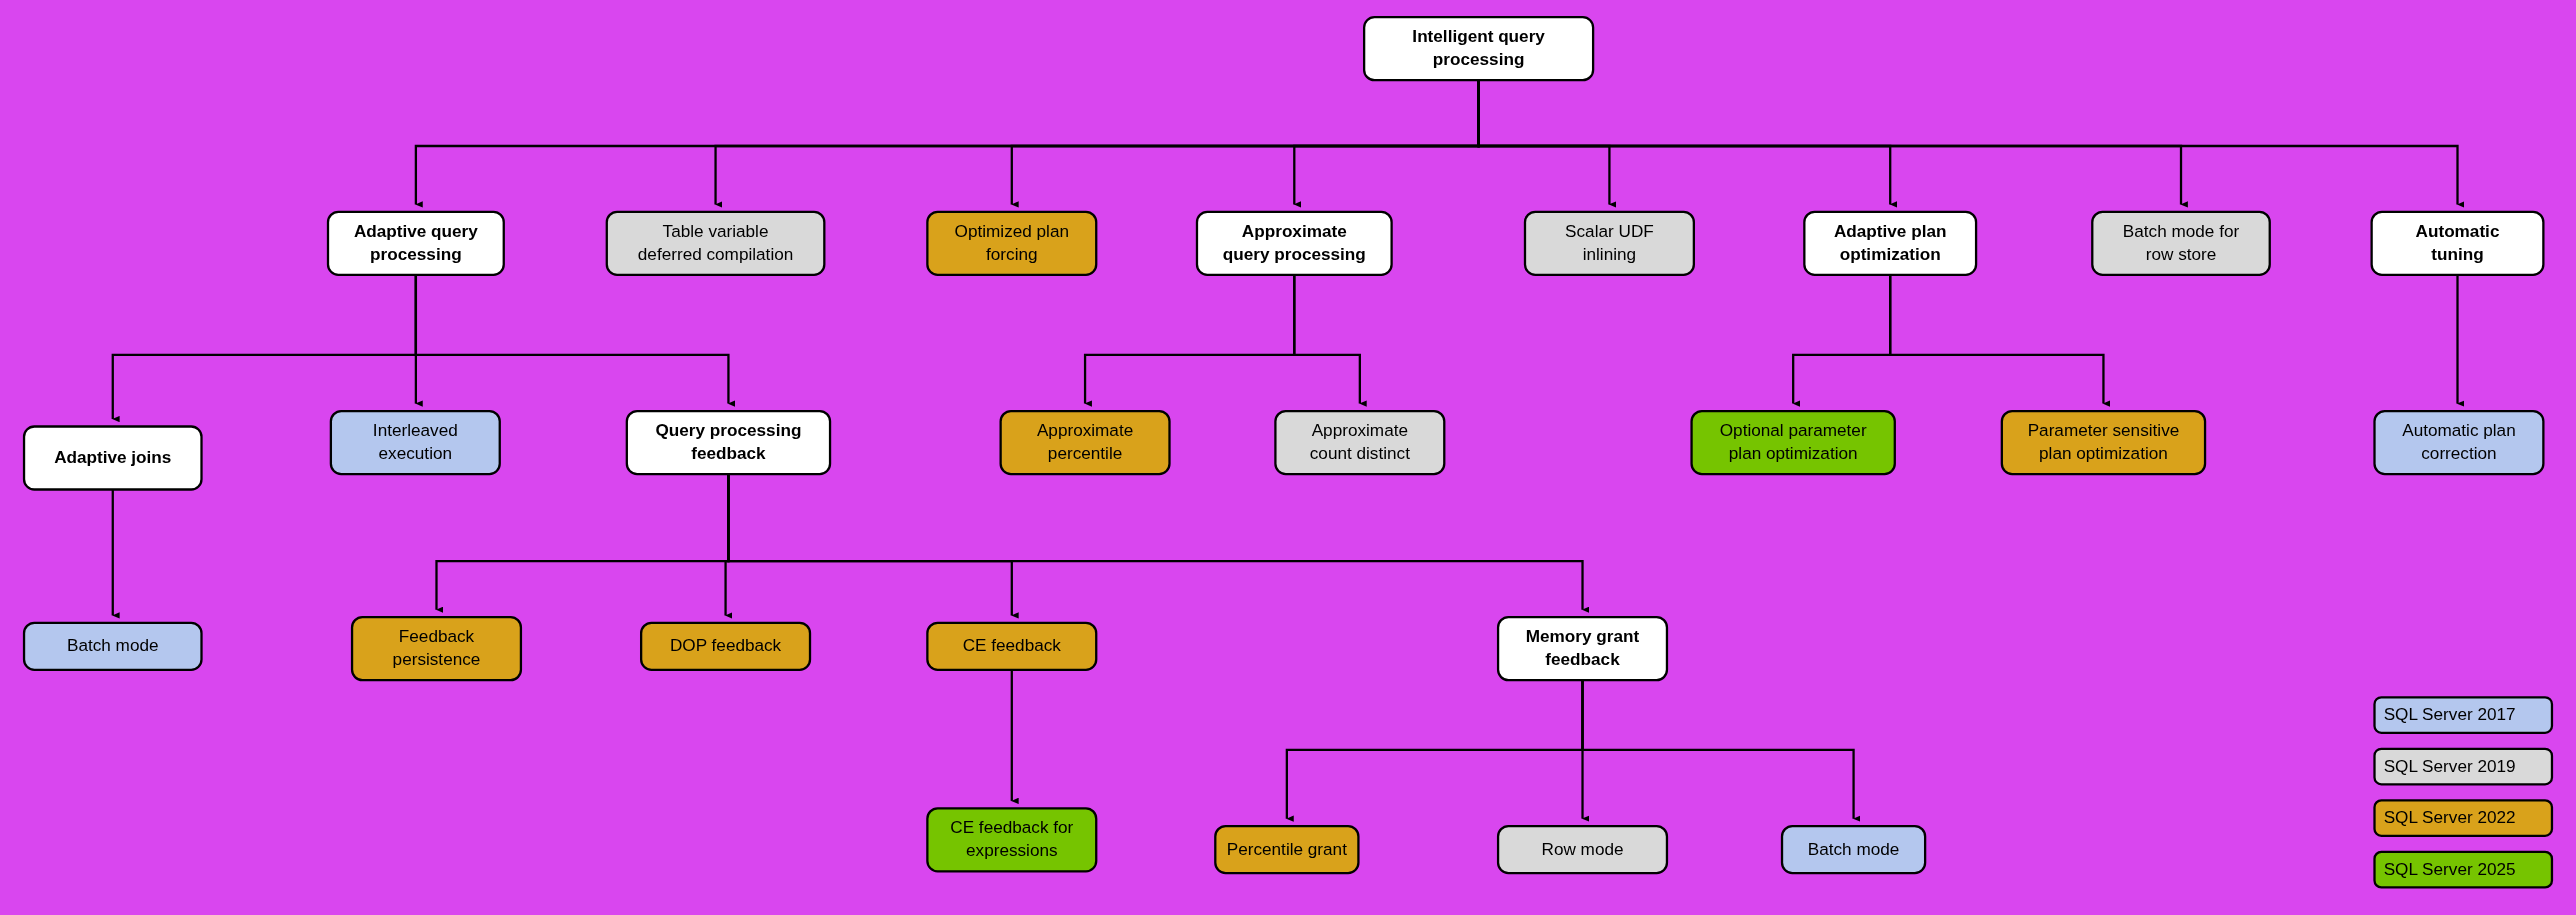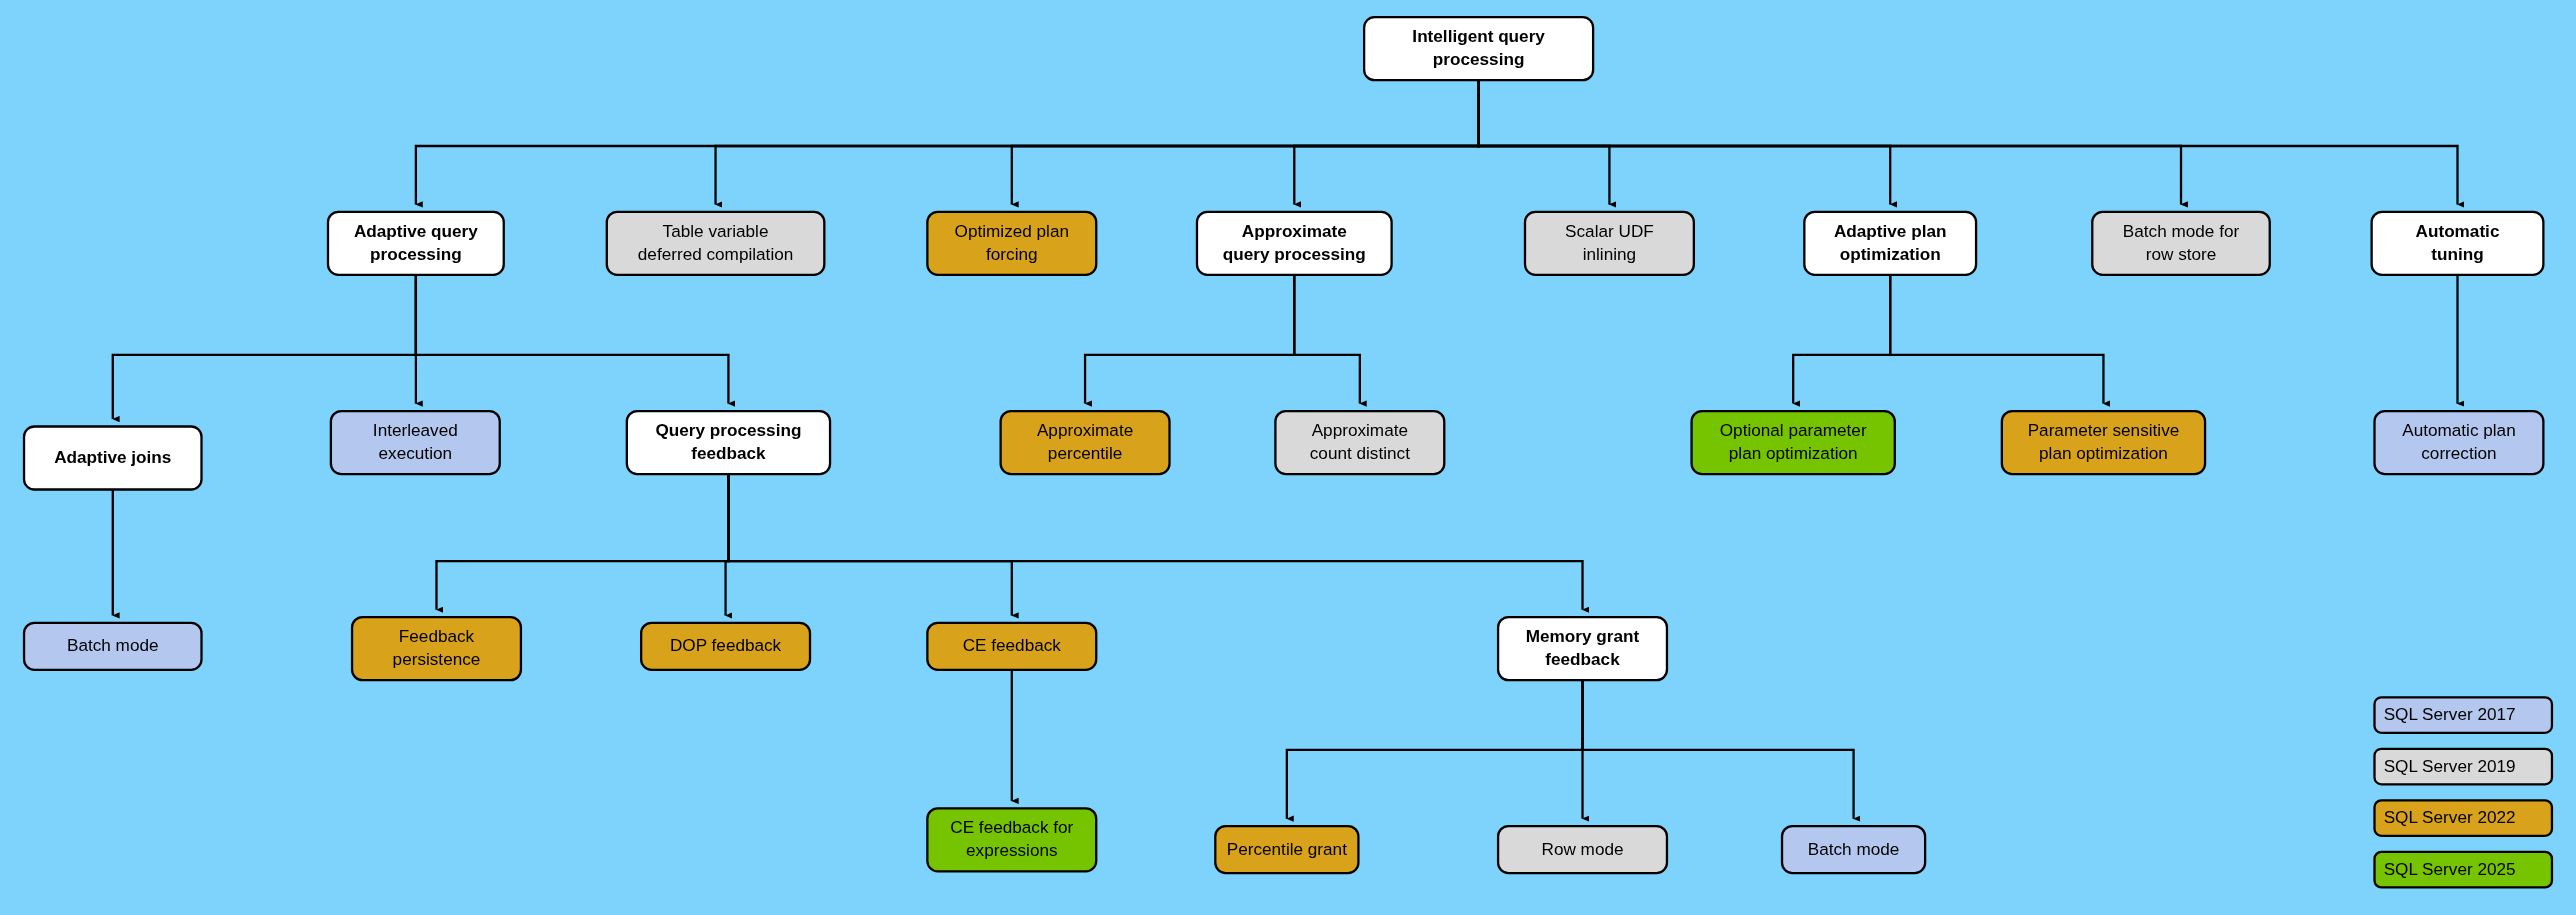--- a/index.html
+++ b/index.html
@@ -4,21 +4,21 @@
 <style>
   html, body {
     margin: 0;
     padding: 0;
     background: #ffffff;
   }
   #canvas-wrap {
     position: relative;
     width: 2576px;
     height: 916px;
-    background: #7dd3fc;
+    background: #d946ef;
     overflow: hidden;
     font-family: "Liberation Sans", sans-serif;
   }
   svg.diagram {
     position: absolute;
     top: 0;
     left: 0;
     width: 2576px;
     height: 916px;
   }

